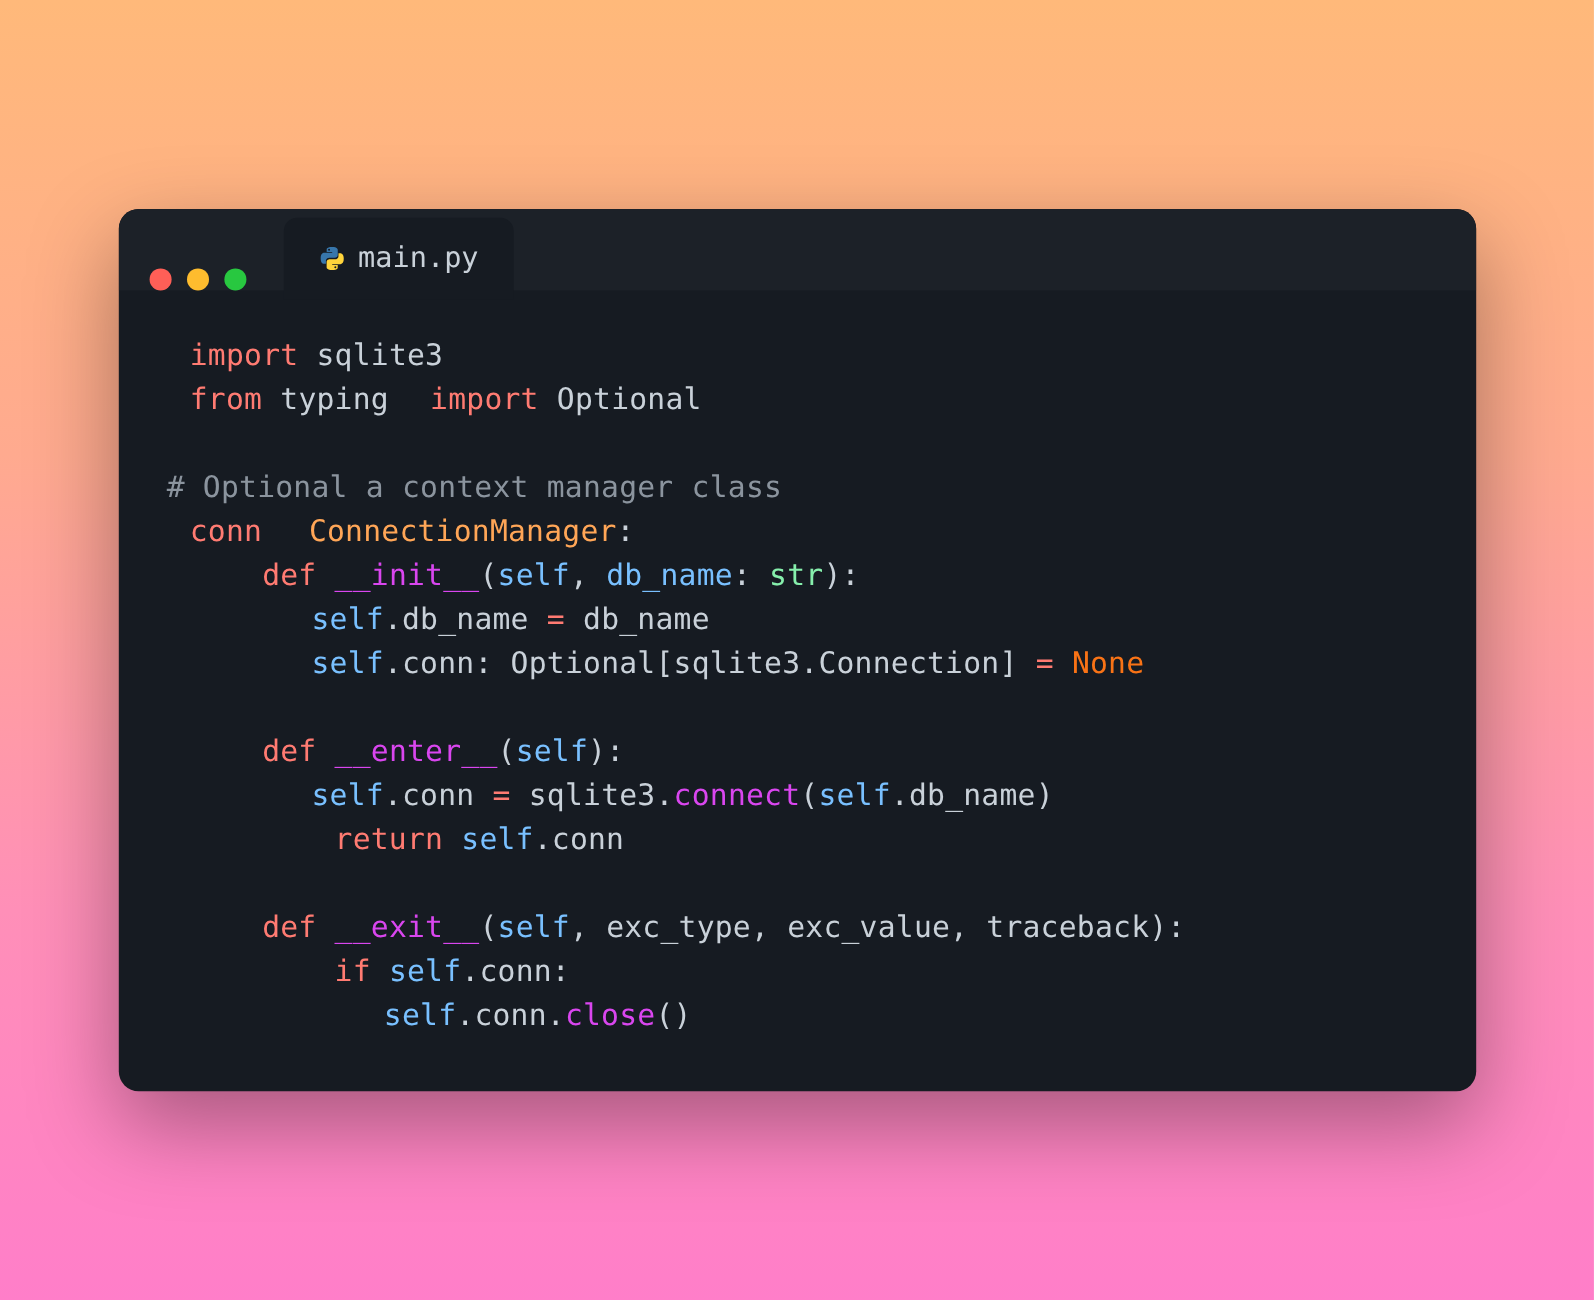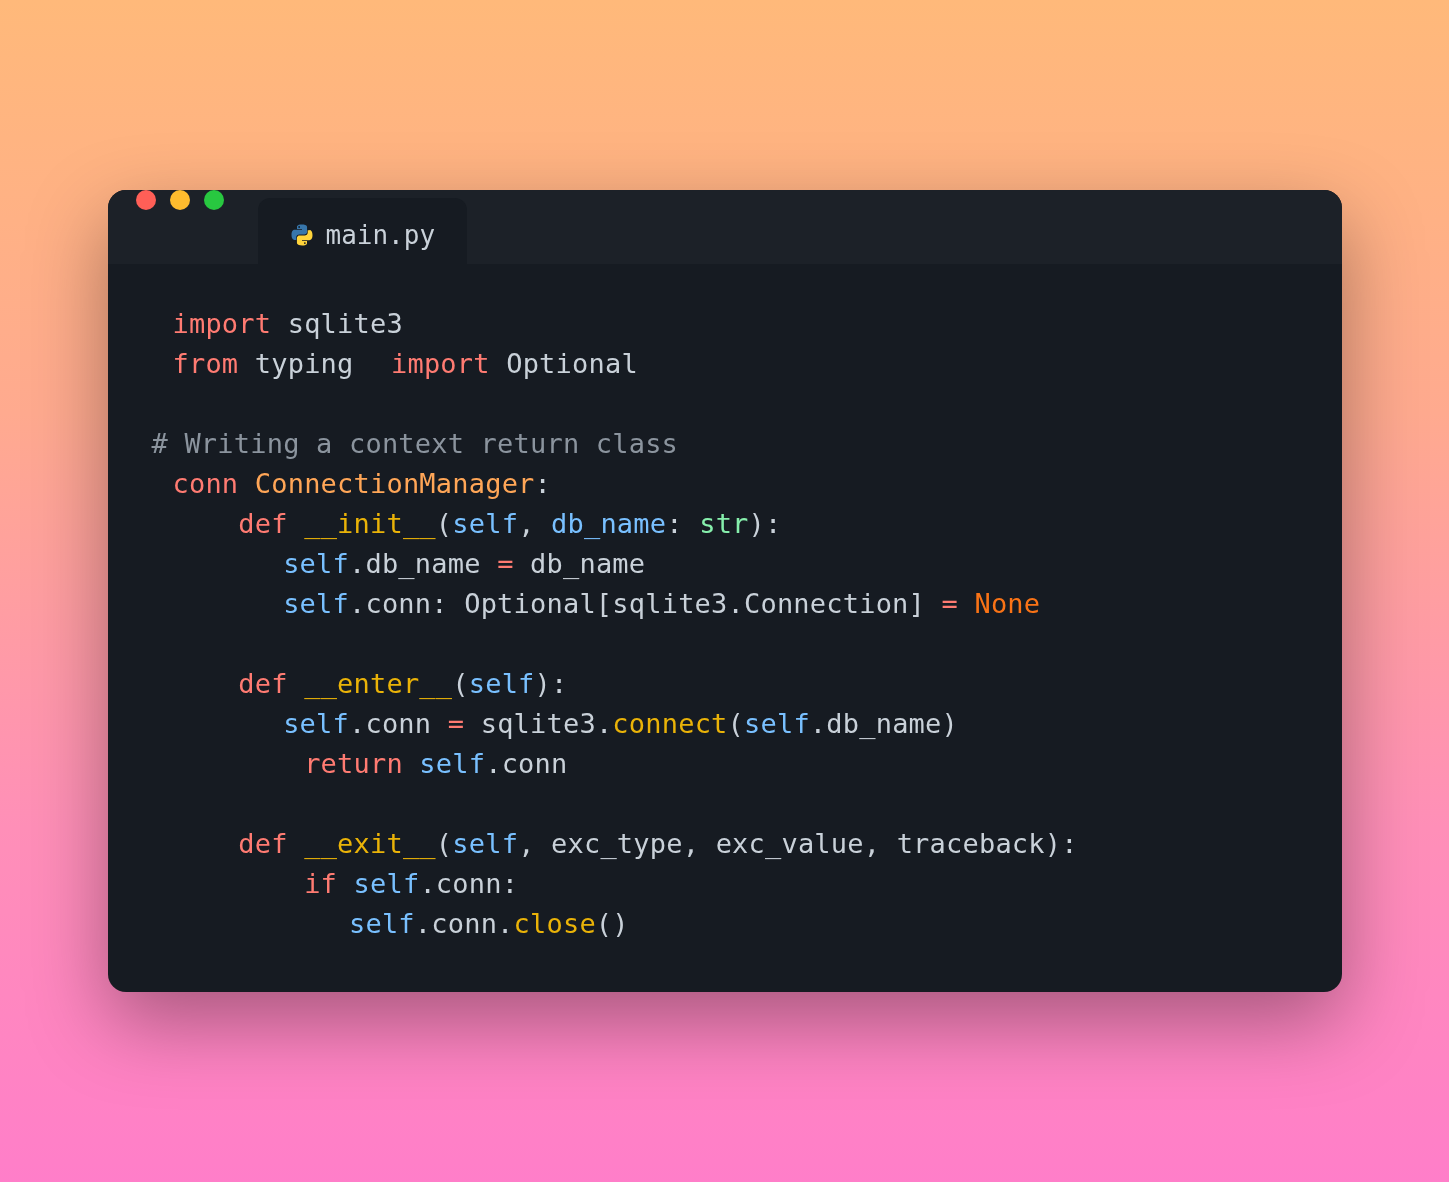--- a/index.html
+++ b/index.html
@@ -16,21 +16,21 @@
       width: 1234px;
       background: #161b22;
       border-radius: 18px;
       box-shadow: 0 30px 80px rgba(0,0,0,0.35);
       overflow: hidden;
     }
     .titlebar {
       height: 74px;
       background: #1c2128;
       display: flex;
-      align-items: flex-start;
+      align-items: flex-end;
       padding-left: 28px;
     }
     .traffic-lights {
       display: flex;
       gap: 14px;
       align-items: center;
     }
     .dot {
       width: 20px;
       height: 20px;
@@ -65,22 +65,22 @@
       font-size: 27px;
       line-height: 1.48;
       color: #c9d1d9;
       white-space: pre;
       font-family: ui-monospace, "SF Mono", Menlo, Consolas, monospace;
       letter-spacing: 0.2px;
     }
     .tok-keyword { color: #ff7b72; margin-left: 21px; }
     .tok-module { color: #c9d1d9; }
     .tok-comment { color: #8b949e; }
-    .tok-class { color: #ffa657; }
-    .tok-func { color: #eab308; }
+    .tok-class { color: #ffa657; margin-left: 26px; }
+    .tok-func { color: #d946ef; }
     .tok-param { color: #79c0ff; }
     .tok-type { color: #86efac; }
     .tok-const { color: #f97316; }
     .tok-punct { color: #c9d1d9; }
     .tok-op { color: #ff7b72; }
     .tok-attr { color: #c9d1d9; }
   </style>
 </head>
 <body>
 
@@ -98,21 +98,21 @@
           <path fill="#ffd43b" d="M16.1 30c7 0 6.6-3 6.6-3l-.01-3.1h-6.7v-.95h9.4S30 23.5 30 16.4c0-7.1-4-6.9-4-6.9h-2.4v3.3s.13 4-3.94 4h-6.67s-3.74-.06-3.74 3.62v6.03S8.7 30 16.1 30zm3.7-2.1a1.2 1.2 0 1 1 0-2.4 1.2 1.2 0 0 1 0 2.4z"></path>
         </svg>
       </span>
       <span class="tab-label">main.py</span>
     </div>
   </div>
 
   <div class="code"><span class="tok-keyword">import</span> <span class="tok-module">sqlite3</span>
 <span class="tok-keyword">from</span> <span class="tok-module">typing</span> <span class="tok-keyword">import</span> <span class="tok-module">Optional</span>
 
-<span class="tok-comment"># Writing a context return class</span>
+<span class="tok-comment"># Optional a context manager class</span>
 <span class="tok-keyword">conn</span> <span class="tok-class">ConnectionManager</span><span class="tok-punct">:</span>
     <span class="tok-keyword">def</span> <span class="tok-func">__init__</span><span class="tok-punct">(</span><span class="tok-param">self</span><span class="tok-punct">, </span><span class="tok-param">db_name</span><span class="tok-punct">: </span><span class="tok-type">str</span><span class="tok-punct">):</span>
         <span class="tok-param">self</span><span class="tok-punct">.</span><span class="tok-attr">db_name</span> <span class="tok-op">=</span> <span class="tok-attr">db_name</span>
         <span class="tok-param">self</span><span class="tok-punct">.</span><span class="tok-attr">conn</span><span class="tok-punct">: </span><span class="tok-attr">Optional</span><span class="tok-punct">[</span><span class="tok-attr">sqlite3</span><span class="tok-punct">.</span><span class="tok-attr">Connection</span><span class="tok-punct">]</span> <span class="tok-op">=</span> <span class="tok-const">None</span>
 
     <span class="tok-keyword">def</span> <span class="tok-func">__enter__</span><span class="tok-punct">(</span><span class="tok-param">self</span><span class="tok-punct">):</span>
         <span class="tok-param">self</span><span class="tok-punct">.</span><span class="tok-attr">conn</span> <span class="tok-op">=</span> <span class="tok-attr">sqlite3</span><span class="tok-punct">.</span><span class="tok-func">connect</span><span class="tok-punct">(</span><span class="tok-param">self</span><span class="tok-punct">.</span><span class="tok-attr">db_name</span><span class="tok-punct">)</span>
         <span class="tok-keyword">return</span> <span class="tok-param">self</span><span class="tok-punct">.</span><span class="tok-attr">conn</span>
 
     <span class="tok-keyword">def</span> <span class="tok-func">__exit__</span><span class="tok-punct">(</span><span class="tok-param">self</span><span class="tok-punct">, </span><span class="tok-attr">exc_type</span><span class="tok-punct">, </span><span class="tok-attr">exc_value</span><span class="tok-punct">, </span><span class="tok-attr">traceback</span><span class="tok-punct">):</span>

